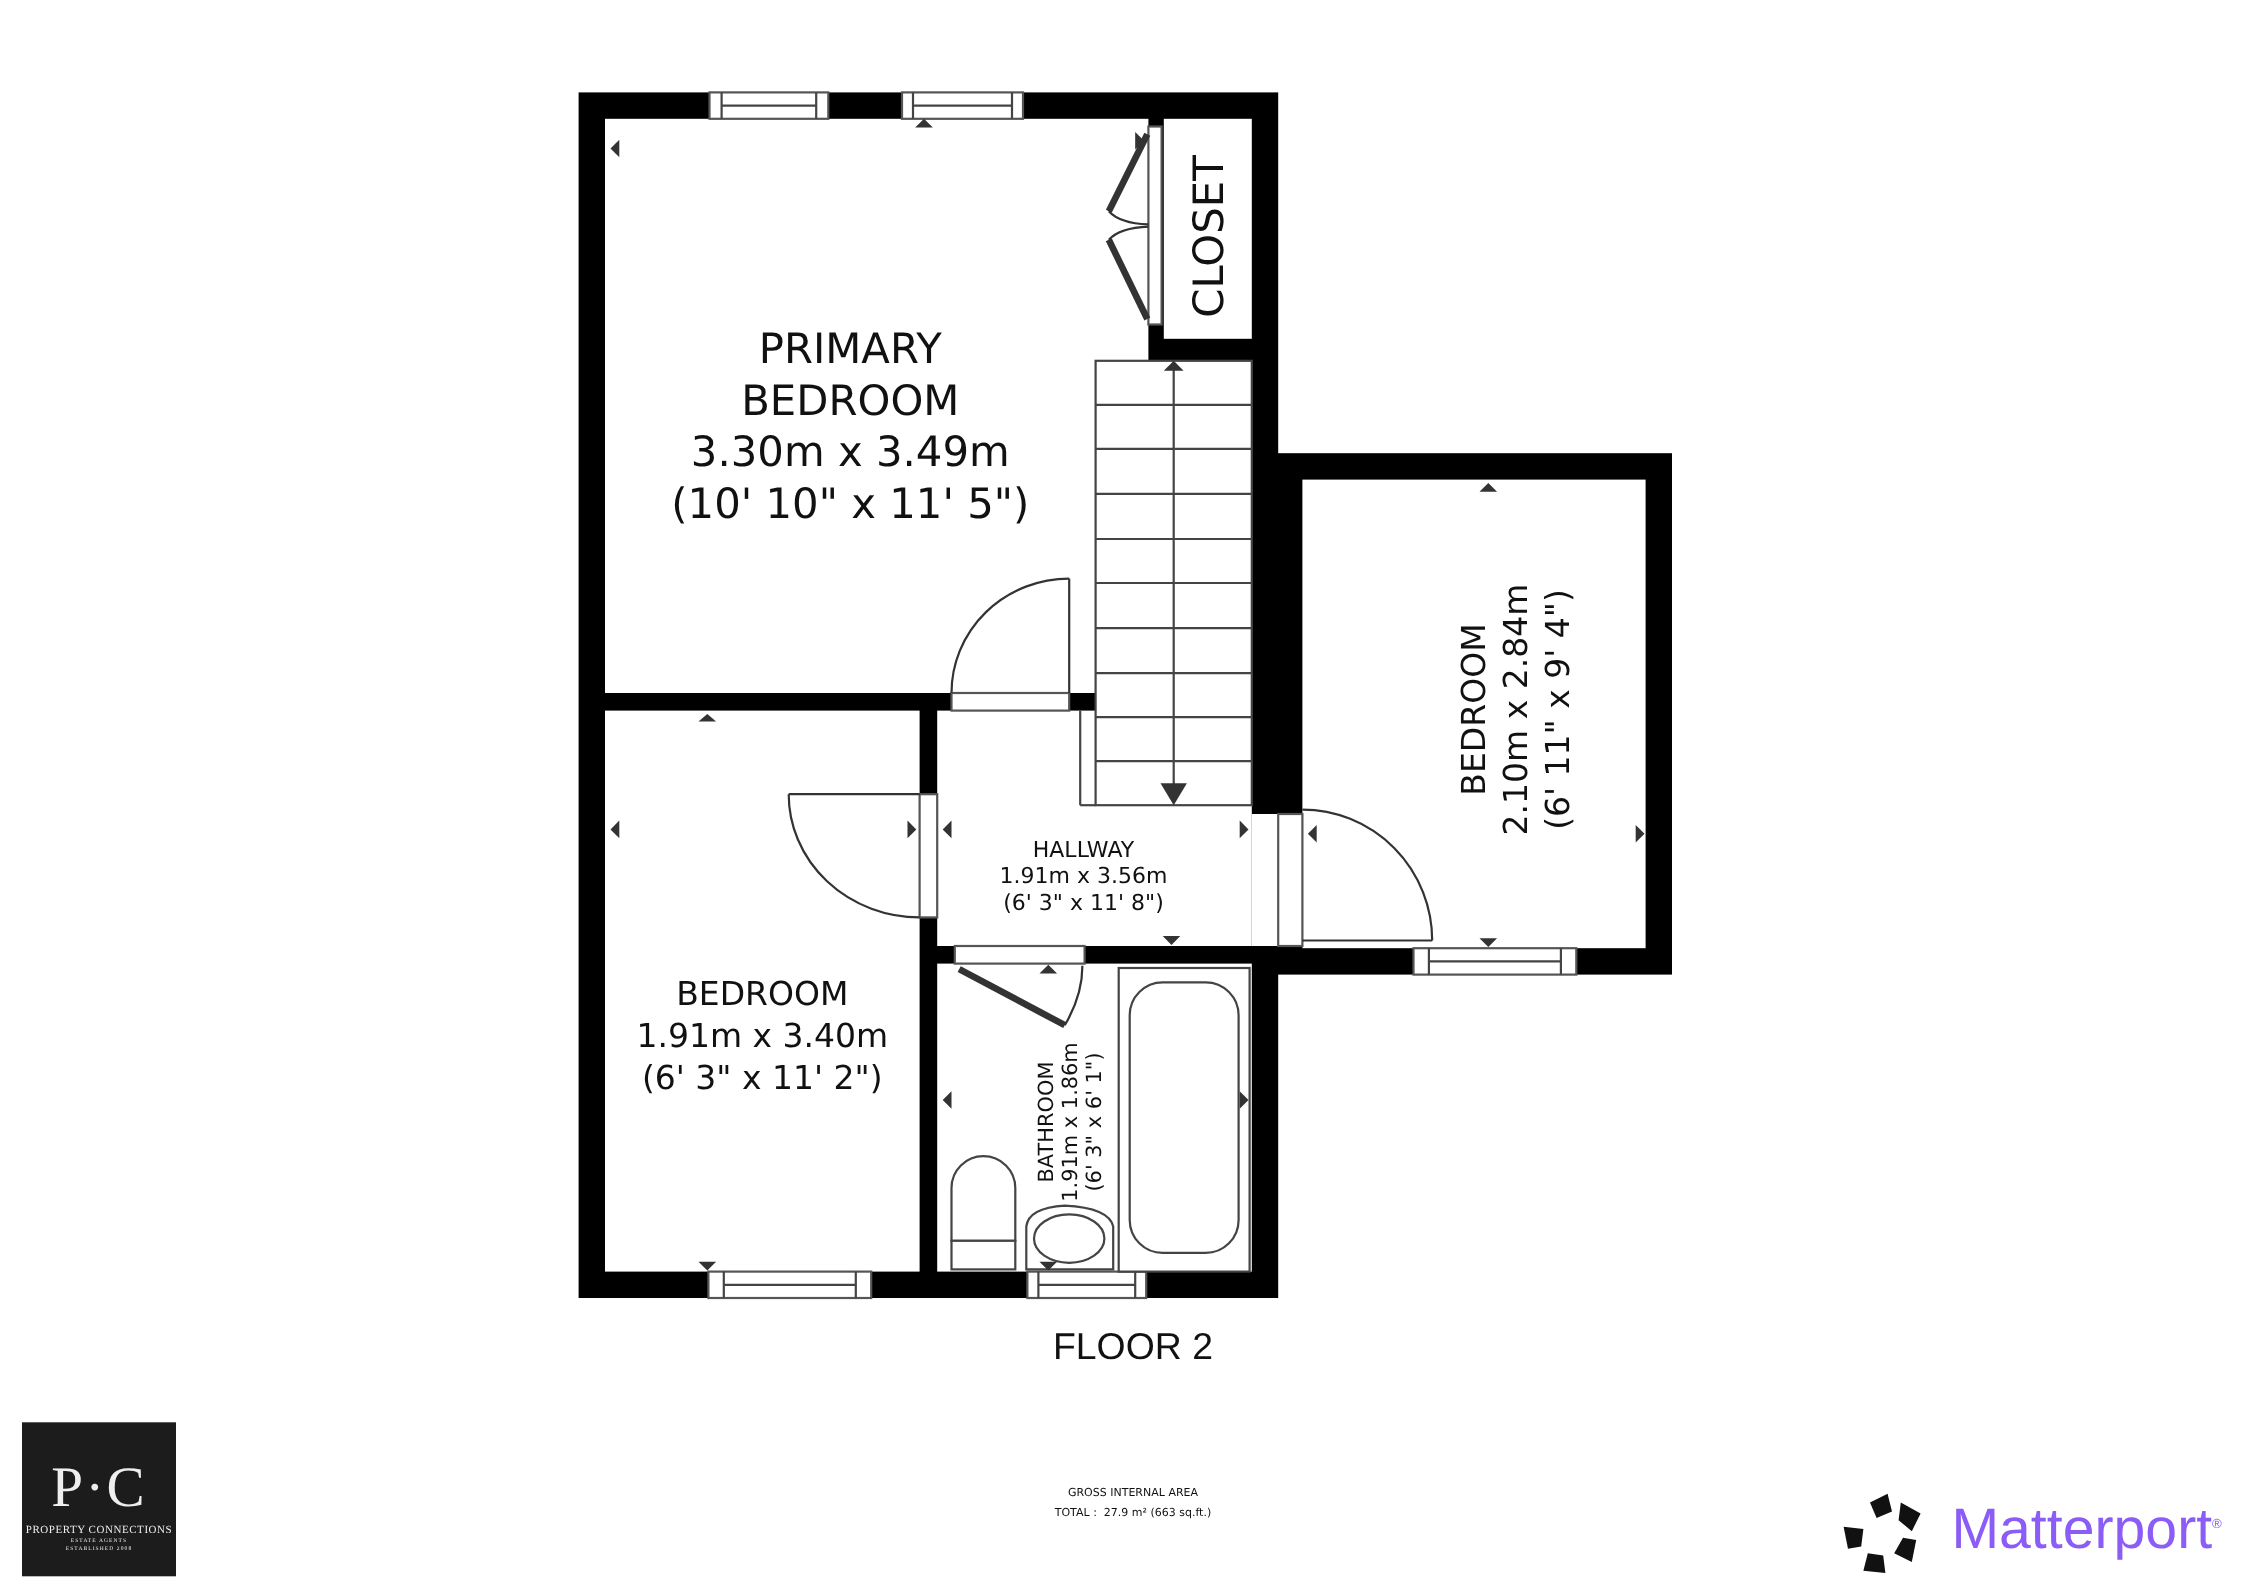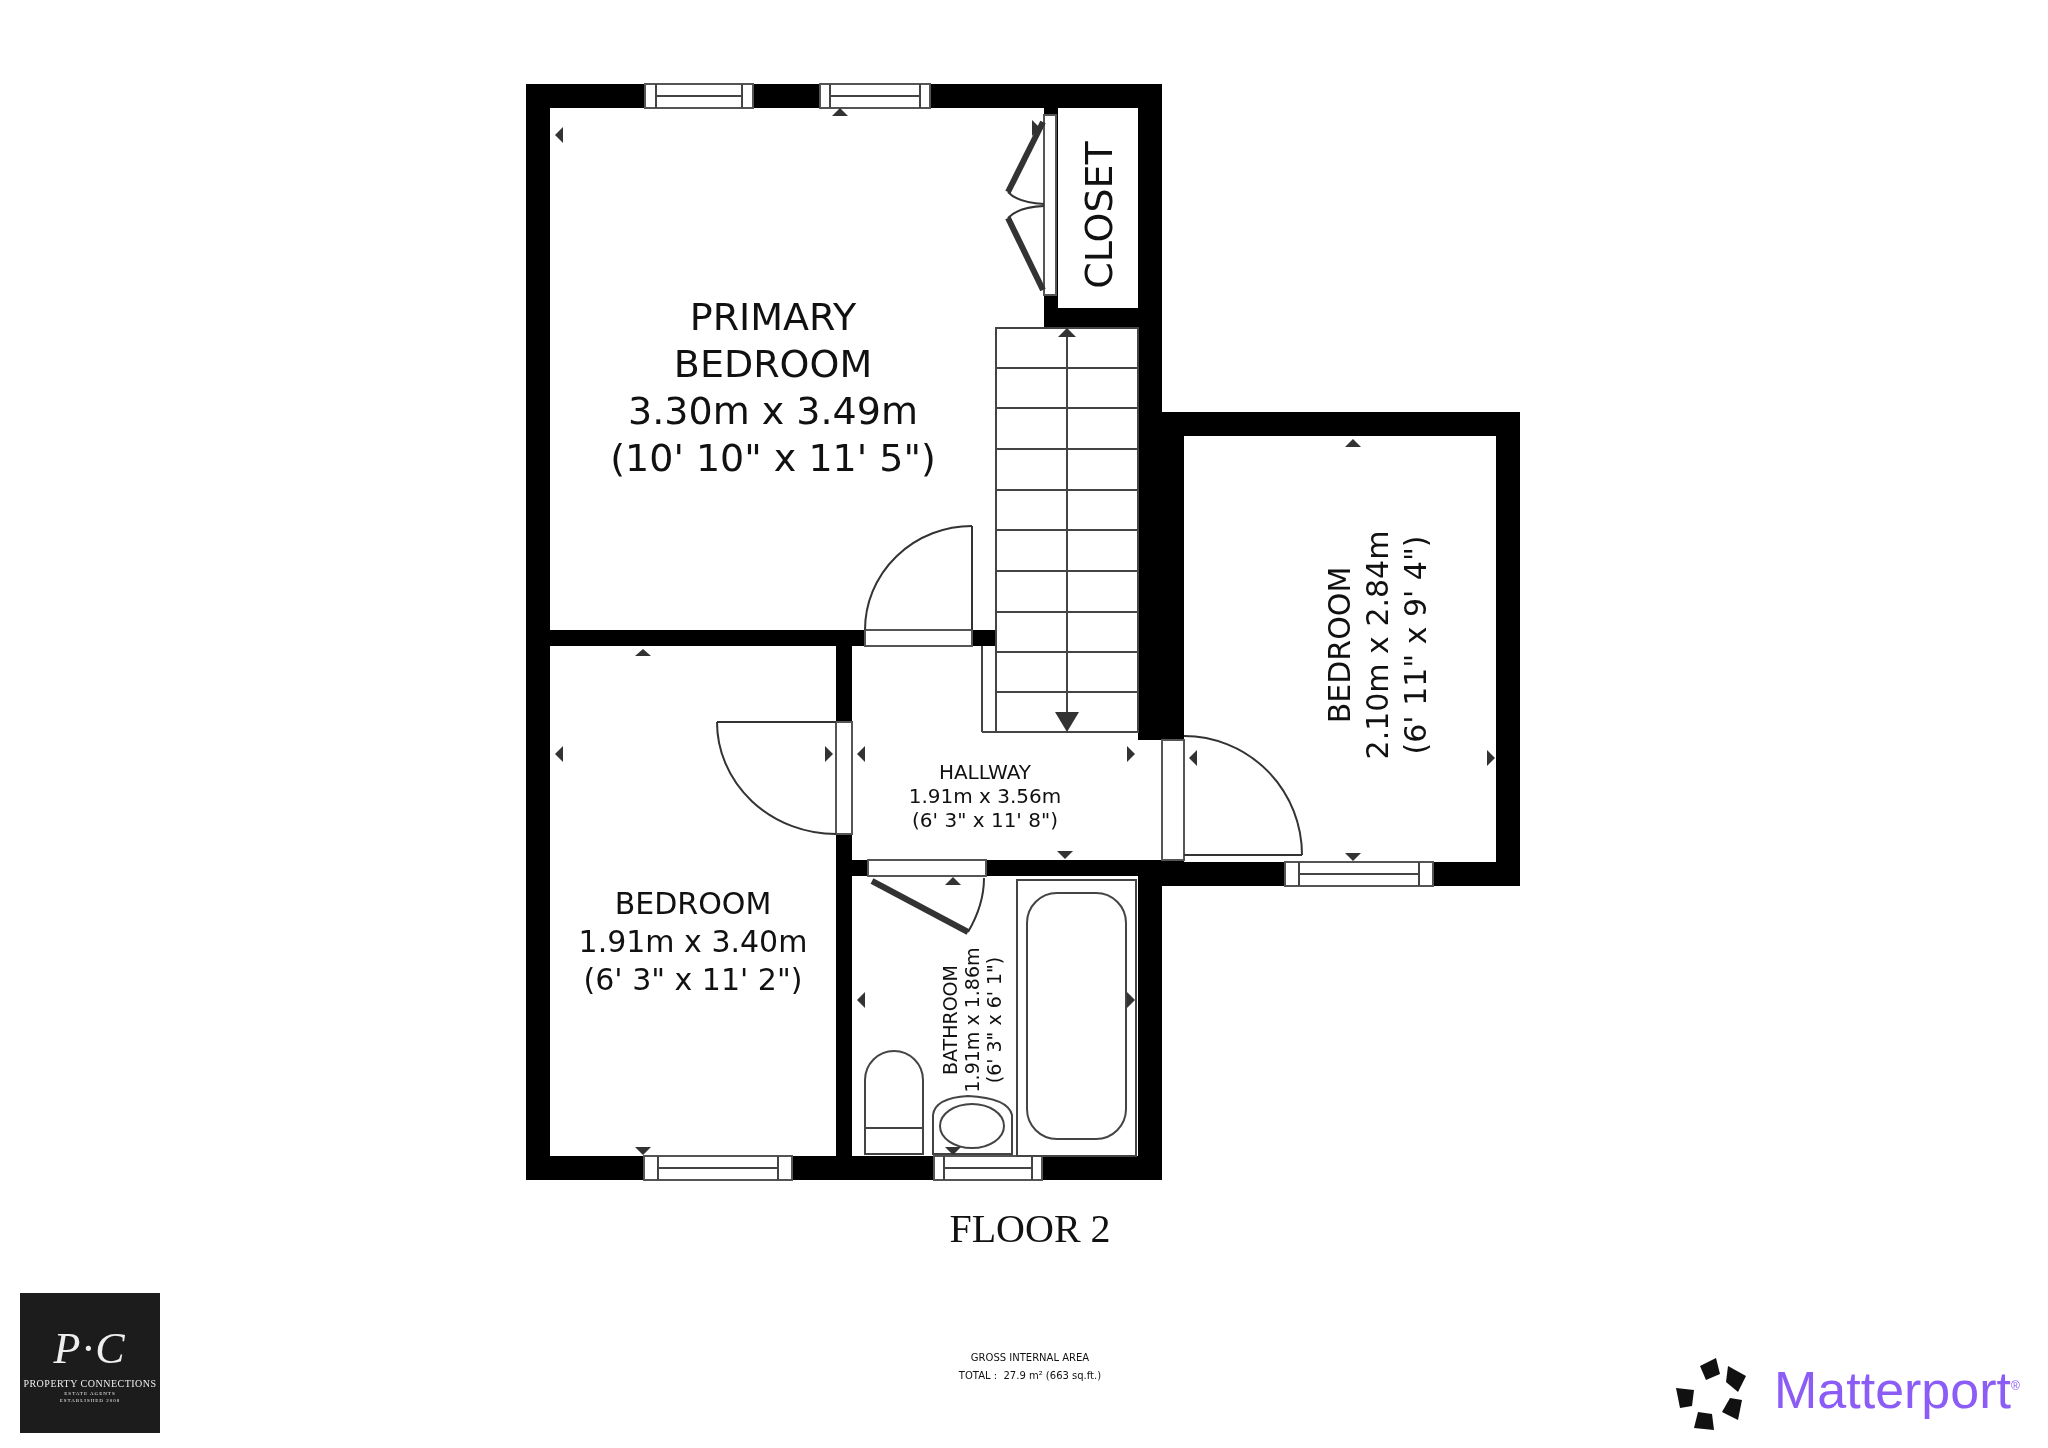--- a/index.html
+++ b/index.html
@@ -11,26 +11,26 @@
   .door-leaf { fill:none; stroke:#333; stroke-width:2; }
   .door-thick { stroke:#333; stroke-width:6; fill:none; }
   .marker { fill:#333; }
   .win { fill:#fff; stroke:#555; stroke-width:2; }
   .lbl { font-family:"DejaVu Sans", sans-serif; fill:#111; text-anchor:middle; }
   .lbl-xl { font-size:38px; }
   .lbl-lg { font-size:30px; }
   .lbl-md { font-size:20px; }
   .lbl-sm { font-size:19px; }
 
-  .floor-label { position:absolute; left:940px; top:1205px; width:180px; text-align:center; font-size:40px; font-family:Liberation Serif, serif; }
+  .floor-label { position:absolute; left:940px; top:1205px; width:180px; text-align:center; font-size:34px; font-family:Liberation Sans, sans-serif; }
   .gia { position:absolute; left:700px; top:1349px; width:660px; text-align:center; font-family:"DejaVu Sans", sans-serif; font-size:10px; line-height:18px; color:#111; }
   .gia .disclaimer { color:#666; margin-top:2px; }
 
   .pc-logo { position:absolute; left:20px; top:1293px; width:140px; height:140px; background:#1c1c1c; color:#eee; text-align:center; font-family:"Liberation Serif", serif; }
-  .pc-logo .mono { font-size:44px; margin-top:30px; letter-spacing:2px;font-style:italic; }
+  .pc-logo .mono { font-size:52px; margin-top:30px; letter-spacing:2px; }
   .pc-logo .name { font-size:10px; letter-spacing:0.5px; margin-top:4px; }
   .pc-logo .sub { font-size:5px; letter-spacing:1px; margin-top:2px; }
 
   .mp-logo { position:absolute; left:1672px; top:1352px; width:370px; height:80px; }
   .mp-logo .word { position:absolute; left:102px; top:8px; font-family:Liberation Sans, sans-serif; font-size:52px; color:#8b5cf6; }
   .mp-logo .reg { font-size:12px; vertical-align:super; }
 </style>
 </head>
 <body>
 

